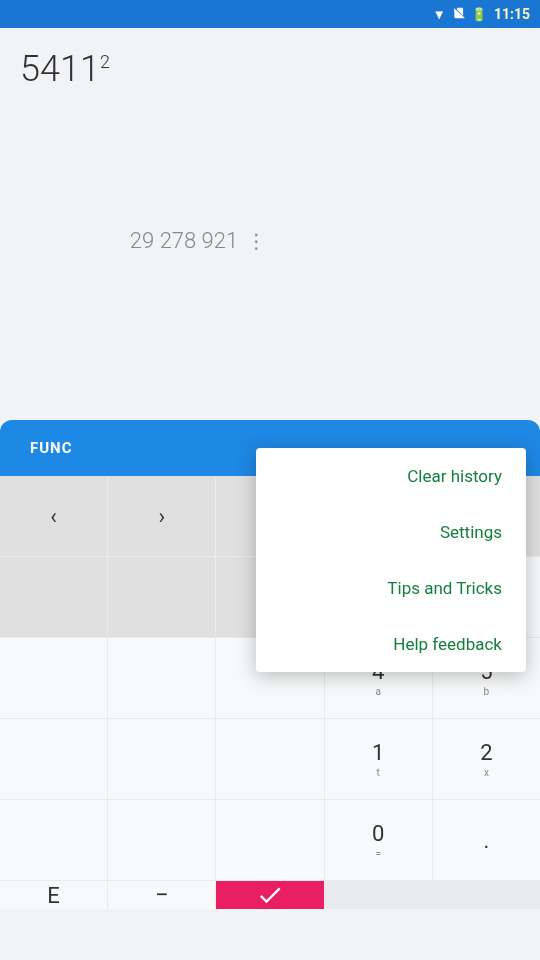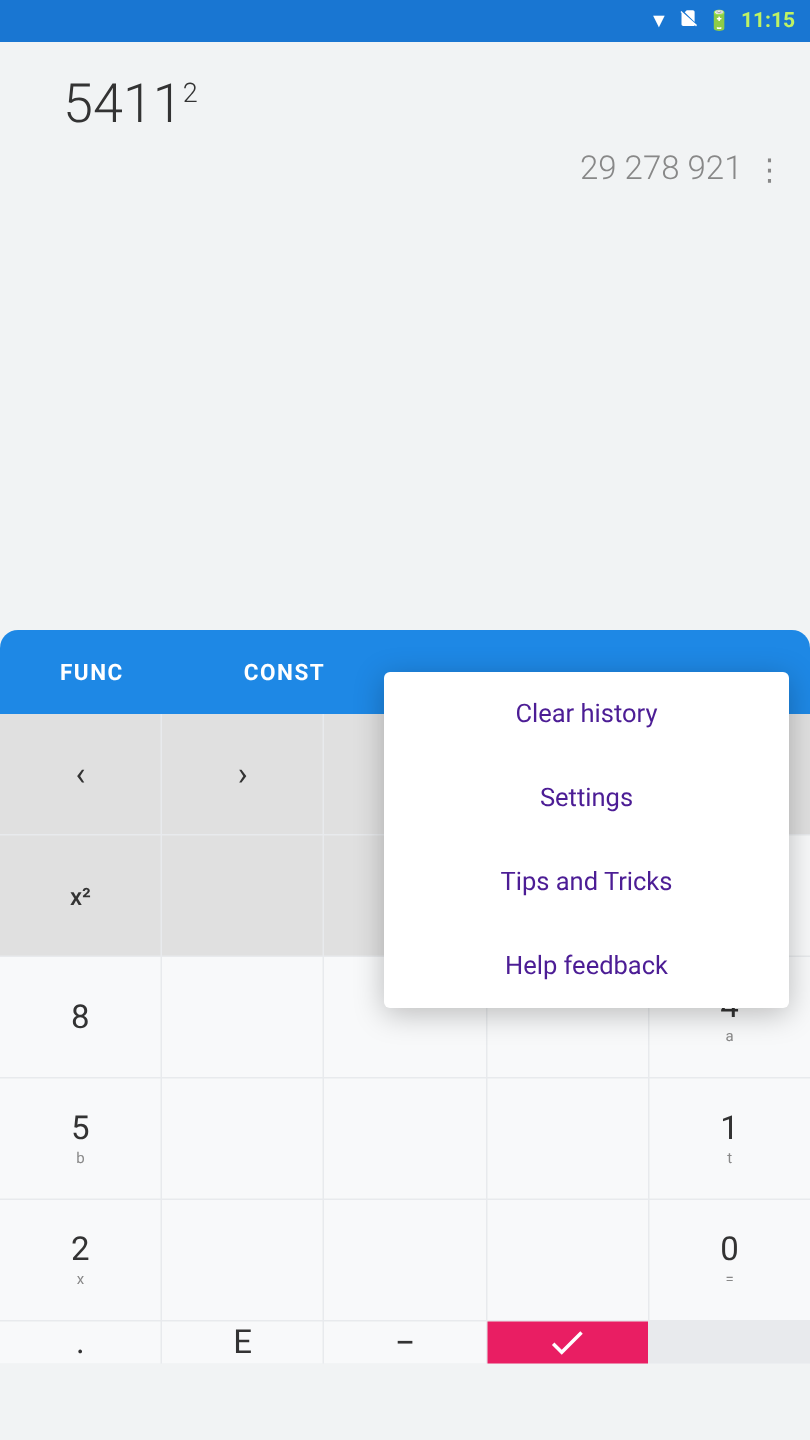--- a/index.html
+++ b/index.html
@@ -24,33 +24,32 @@
       padding-right: 10px;
       gap: 6px;
     }
 
     .status-bar-icon {
       color: white;
       font-size: 13px;
     }
 
     .status-time {
-      color: #bef264;
+      color: #fef9c3;
       font-size: 14px;
       font-weight: bold;
     }
 
     
     .calculator-main {
       background: #f1f3f4;
       height: 420px;
       position: relative;
       display: flex;
-      flex-direction: column;
-      padding-left: 22px;
+      flex-direction: row;
     }
 
     .expression-area {
       padding: 20px 20px 5px 20px;
     }
 
     .expression-input {
       font-size: 36px;
       color: #333;
       font-weight: 300;
@@ -99,21 +98,21 @@
       display: flex;
       align-items: center;
       border-radius: 12px 12px 0 0;
     }
 
     .tab-item {
       color: white;
       font-size: 15px;
       font-weight: bold;
       letter-spacing: 1px;
-      padding: 0 40px;
+      padding: 0 30px;
       height: 100%;
       display: flex;
       align-items: center;
       cursor: pointer;
     }
 
     
     .calc-grid {
       background: #e8eaed;
       display: grid;
@@ -168,25 +167,25 @@
       background: white;
       border-radius: 4px;
       box-shadow: 0 4px 20px rgba(0,0,0,0.25);
       z-index: 100;
       overflow: hidden;
     }
 
     .menu-item {
       padding: 18px 24px;
       font-size: 17px;
-      color: #4c1d95;
+      color: #15803d;
       cursor: pointer;
       display: flex;
       align-items: center;
-      justify-content: center;
+      justify-content: flex-end;
     }
 
     .menu-checkbox {
       width: 22px;
       height: 22px;
       border: 2px solid #888;
       border-radius: 2px;
       display: inline-block;
     }
   </style>
@@ -213,38 +212,34 @@
   <div class="result-row">
     <span class="result-value">29 278 921</span>
     <span class="more-options-btn">⋮</span>
   </div>
 </div>
 
 <div class="keyboard-section">
 
   <div class="tab-bar">
     <div class="tab-item">FUNC</div>
-    <div class="tab-item">CONST</div>
   </div>
 
   <div class="calc-grid">
 
     <div class="calc-btn gray">
         <span>‹</span>
       </div>
     <div class="calc-btn gray">
         <span>›</span>
       </div>
     <div class="calc-btn gray"></div>
     <div class="calc-btn gray"></div>
     <div class="calc-btn gray"></div>
 
-    <div class="calc-btn func-btn gray">
-        <span>x²</span>
-      </div>
     <div class="calc-btn gray"></div>
     <div class="calc-btn gray"></div>
     <div class="calc-btn gray"></div>
 
     <div class="calc-btn">
         <span>7</span>
       </div>
     <div class="calc-btn">
         <span>8</span>
       </div>

